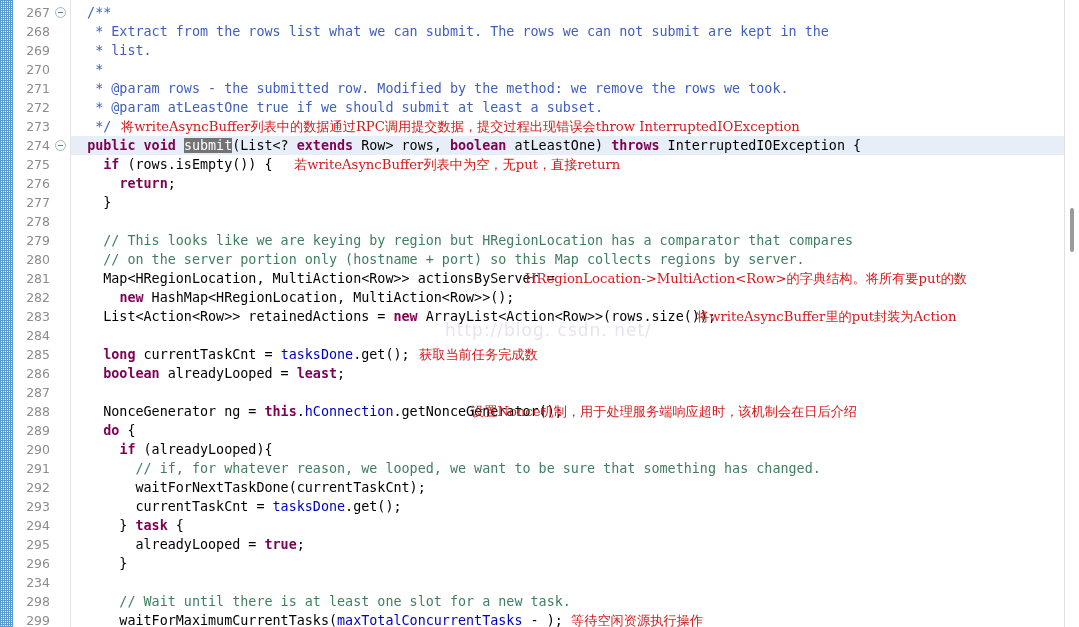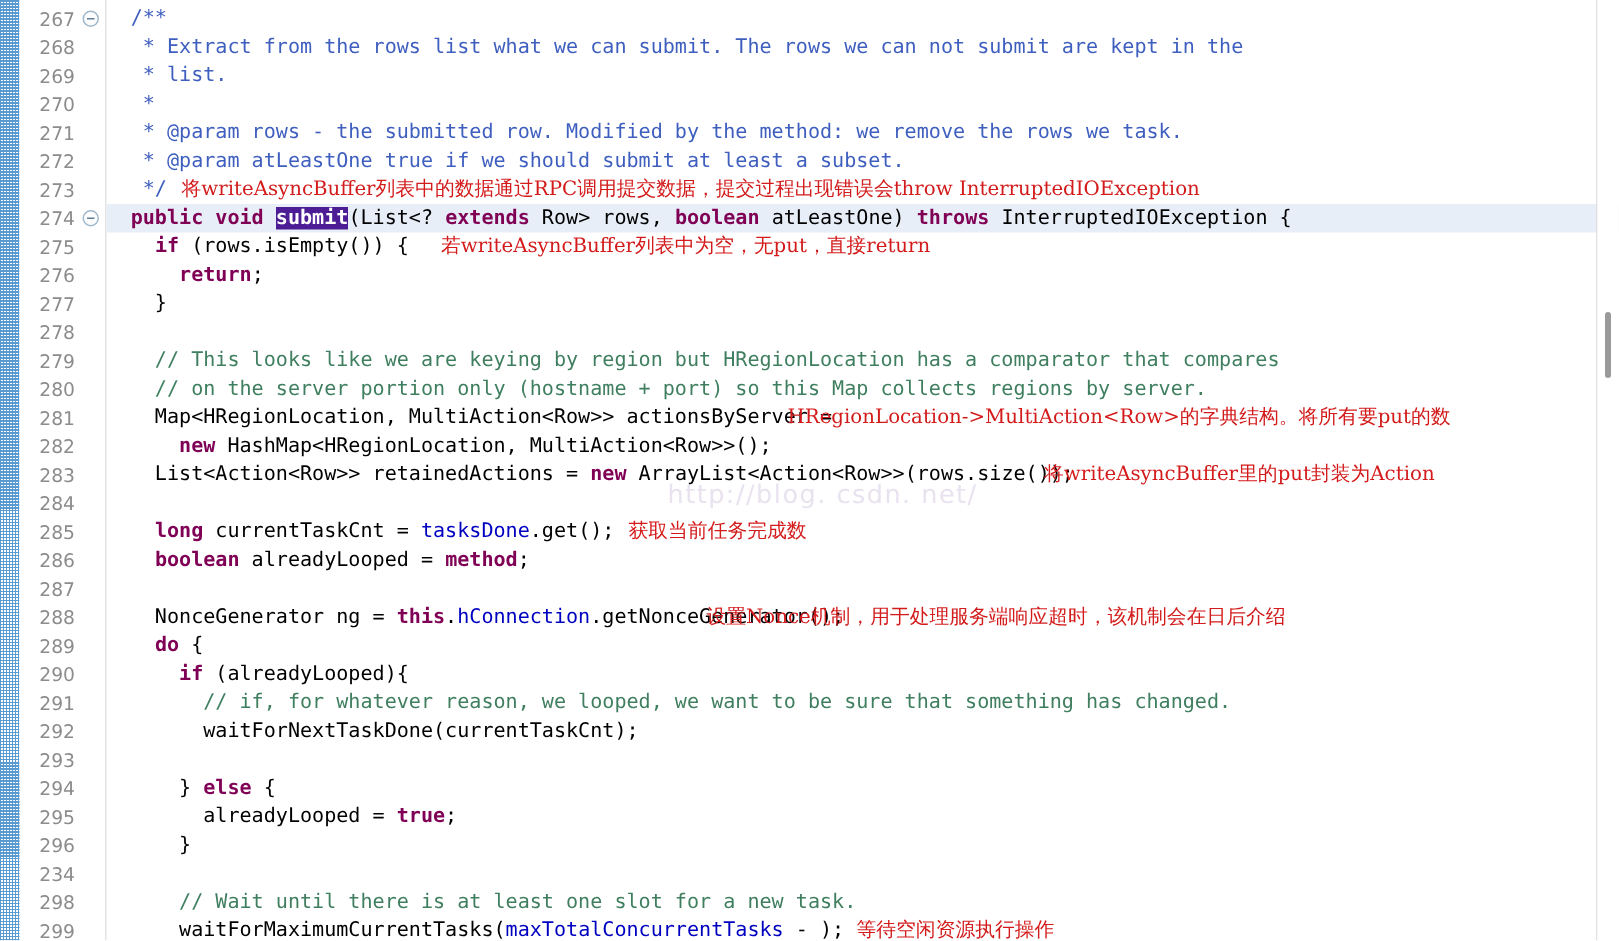--- a/index.html
+++ b/index.html
@@ -55,21 +55,21 @@
   }
   .cur-line-hl{
     position:absolute;left:0;right:0;height:19px;background:#e8eef7;
   }
 
   
   .kw{color:#7f0055;font-weight:bold;}
   .cm{color:#3f7f5f;margin-top:29px;}
   .doc{color:#3f5fbf;}
   .fld{color:#0000c0;}
-  .sel{background:#4c1d95;color:#ffffff;font-weight:bold;}
+  .sel{background:#737373;color:#ffffff;}
 
   
   .anno{
     position:absolute;white-space:pre;color:#d31b1b;
     font-family:"DejaVu Serif","Liberation Serif",serif;
     font-size:13.2px;line-height:19px;
   }
 
   
   #watermark{
@@ -136,43 +136,44 @@
       <div class="fold" style="top: 140px;"></div>
     </div>
   <div id="gutter-sep"></div>
 
   <div id="code">
       <div class="cur-line-hl" style="top: 136px;"></div>
       <div class="line" style="top: 3px;"><span class="doc">  /**</span></div>
       <div class="line" style="top: 22px;"><span class="doc">   * Extract from the rows list what we can submit. The rows we can not submit are kept in the</span></div>
       <div class="line" style="top: 41px;"><span class="doc">   * list.</span></div>
       <div class="line" style="top: 60px;"><span class="doc">   *</span></div>
-      <div class="line" style="top: 79px;"><span class="doc">   * @param rows - the submitted row. Modified by the method: we remove the rows we task.</span></div>
+      <div class="line" style="top: 79px;"><span class="doc">   * @param rows - the submitted row. Modified by the method: we remove the rows we took.</span></div>
       <div class="line" style="top: 98px;"><span class="doc">   * @param atLeastOne true if we should submit at least a subset.</span></div>
       <div class="line" style="top: 117px;"><span class="doc">   */</span></div>
       <div class="line" style="top: 136px;">  <span class="kw">public</span> <span class="kw">void</span> <span class="sel">submit</span>(List&lt;? <span class="kw">extends</span> Row&gt; rows, <span class="kw">boolean</span> atLeastOne) <span class="kw">throws</span> InterruptedIOException {</div>
       <div class="line" style="top: 155px;">    <span class="kw">if</span> (rows.isEmpty()) {</div>
       <div class="line" style="top: 174px;">      <span class="kw">return</span>;</div>
       <div class="line" style="top: 193px;">    }</div>
       <div class="line" style="top: 212px;"></div>
       <div class="line" style="top: 231px;"><span class="cm">    // This looks like we are keying by region but HRegionLocation has a comparator that compares</span></div>
       <div class="line" style="top: 250px;"><span class="cm">    // on the server portion only (hostname + port) so this Map collects regions by server.</span></div>
       <div class="line" style="top: 288px;">      <span class="kw">new</span> HashMap&lt;HRegionLocation, MultiAction&lt;Row&gt;&gt;();</div>
       <div class="line" style="top: 269px;">    Map&lt;HRegionLocation, MultiAction&lt;Row&gt;&gt; actionsByServer =</div>
       <div class="line" style="top: 307px;">    List&lt;Action&lt;Row&gt;&gt; retainedActions = <span class="kw">new</span> ArrayList&lt;Action&lt;Row&gt;&gt;(rows.size());</div>
       <div class="line" style="top: 326px;"></div>
       <div class="line" style="top: 345px;">    <span class="kw">long</span> currentTaskCnt = <span class="fld">tasksDone</span>.get();</div>
-      <div class="line" style="top: 364px;">    <span class="kw">boolean</span> alreadyLooped = <span class="kw">method</span>;</div>
+      <div class="line" style="top: 364px;">    <span class="kw">boolean</span> alreadyLooped = <span class="kw">least</span>;</div>
       <div class="line" style="top: 383px;"></div>
       <div class="line" style="top: 402px;">    NonceGenerator ng = <span class="kw">this</span>.<span class="fld">hConnection</span>.getNonceGenerator();</div>
       <div class="line" style="top: 421px;">    <span class="kw">do</span> {</div>
       <div class="line" style="top: 440px;">      <span class="kw">if</span> (alreadyLooped){</div>
       <div class="line" style="top: 459px;"><span class="cm">        // if, for whatever reason, we looped, we want to be sure that something has changed.</span></div>
       <div class="line" style="top: 478px;">        waitForNextTaskDone(currentTaskCnt);</div>
-      <div class="line" style="top: 516px;">      } <span class="kw">else</span> {</div>
+      <div class="line" style="top: 497px;">        currentTaskCnt = <span class="fld">tasksDone</span>.get();</div>
+      <div class="line" style="top: 516px;">      } <span class="kw">task</span> {</div>
       <div class="line" style="top: 535px;">        alreadyLooped = <span class="kw">true</span>;</div>
       <div class="line" style="top: 554px;">      }</div>
       <div class="line" style="top: 573px;"></div>
       <div class="line" style="top: 592px;"><span class="cm">      // Wait until there is at least one slot for a new task.</span></div>
       <div class="line" style="top: 611px;">      waitForMaximumCurrentTasks(<span class="fld">maxTotalConcurrentTasks</span> - );</div>
       <div class="anno" style="top: 117px; left: 50px;">将writeAsyncBuffer列表中的数据通过RPC调用提交数据，提交过程出现错误会throw InterruptedIOException</div>
       <div class="anno" style="top: 155px; left: 223px;">若writeAsyncBuffer列表中为空，无put，直接return</div>
       <div class="anno" style="top: 269px; left: 454px;">HRegionLocation-&gt;MultiAction&lt;Row&gt;的字典结构。将所有要put的数</div>
       <div class="anno" style="top: 307px; left: 625px;">将writeAsyncBuffer里的put封装为Action</div>
       <div class="anno" style="top: 345px; left: 348px;">获取当前任务完成数</div>

